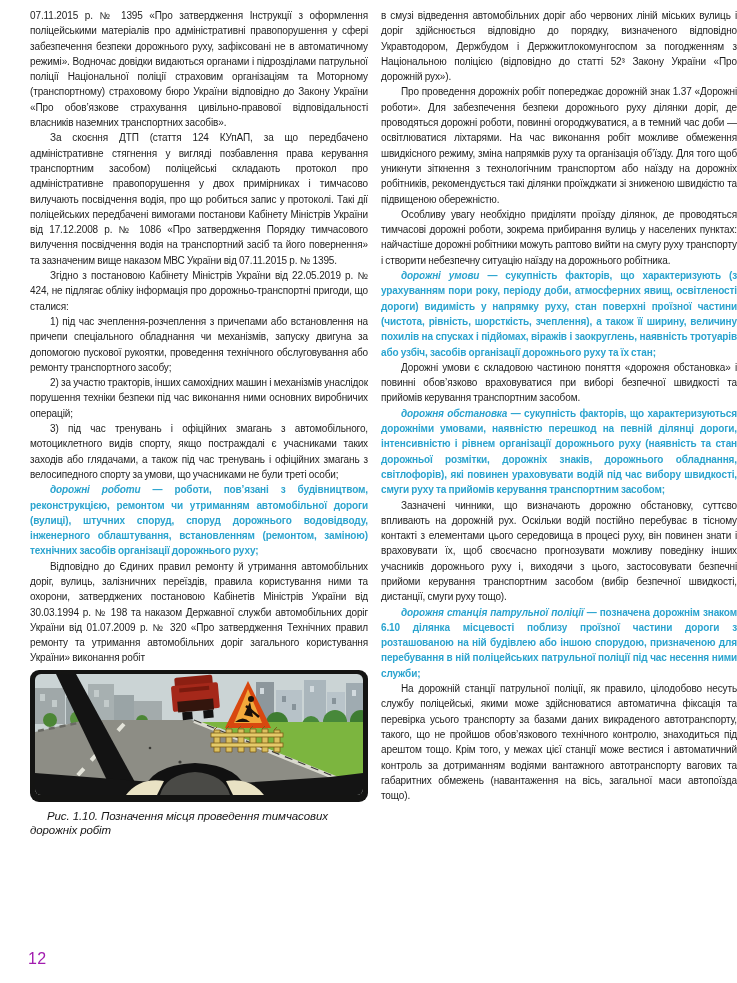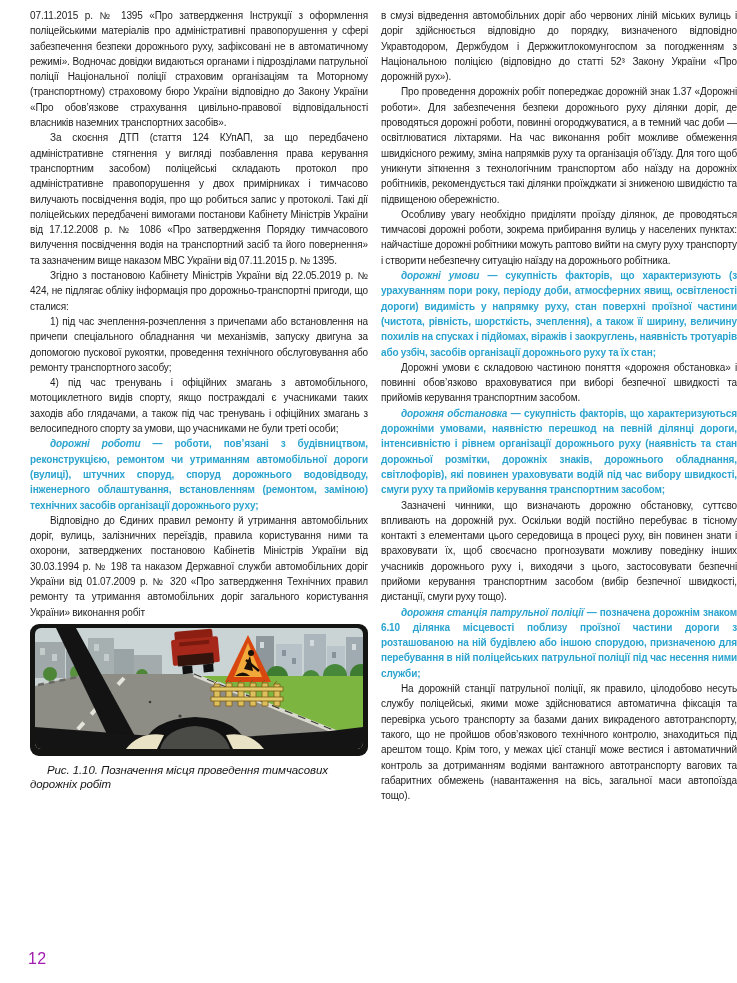--- a/index.html
+++ b/index.html
@@ -57,21 +57,22 @@
 <body>
 
 <div class="page">
   <div class="columns">
 
     <div class="col-left">
       <p class="para">07.11.2015 р. № 1395 «Про затвердження Інструкції з оформлення поліцейськими матеріалів про адміністративні правопорушення у сфері забезпечення безпеки дорожнього руху, зафіксовані не в автоматичному режимі». Водночас довідки видаються органами і підрозділами патрульної поліції Національної поліції страховим організаціям та Моторному (транспортному) страховому бюро України відповідно до Закону України «Про обов’язкове страхування цивільно-правової відповідальності власників наземних транспортних засобів».</p>
       <p class="para indent">За скоєння ДТП (стаття 124 КУпАП, за що передбачено адміністративне стягнення у вигляді позбавлення права керування транспортним засобом) поліцейські складають протокол про адміністративне правопорушення у двох примірниках і тимчасово вилучають посвідчення водія, про що робиться запис у протоколі. Такі дії поліцейських передбачені вимогами постанови Кабінету Міністрів України від 17.12.2008 р. № 1086 «Про затвердження Порядку тимчасового вилучення посвідчення водія на транспортний засіб та його повернення» та зазначеним вище наказом МВС України від 07.11.2015 р. № 1395.</p>
       <p class="para indent">Згідно з постановою Кабінету Міністрів України від 22.05.2019 р. № 424, не підлягає обліку інформація про дорожньо-транспортні пригоди, що сталися:</p>
       <p class="para indent">1) під час зчеплення-розчеплення з причепами або встановлення на причепи спеціального обладнання чи механізмів, запуску двигуна за допомогою пускової рукоятки, проведення технічного обслуговування або ремонту транспортного засобу;</p>
-      <p class="para indent">4) під час тренувань і офіційних змагань з автомобільного, мотоциклетного видів спорту, якщо постраждалі є учасниками таких заходів або глядачами, а також під час тренувань і офіційних змагань з велосипедного спорту за умови, що учасниками не були треті особи;</p>
+      <p class="para indent">2) за участю тракторів, інших самохідних машин і механізмів унаслідок порушення техніки безпеки під час виконання ними основних виробничих операцій;</p>
+      <p class="para indent">3) під час тренувань і офіційних змагань з автомобільного, мотоциклетного видів спорту, якщо постраждалі є учасниками таких заходів або глядачами, а також під час тренувань і офіційних змагань з велосипедного спорту за умови, що учасниками не були треті особи;</p>
       <p class="para def"><span class="term">дорожні роботи</span><span> — роботи, пов’язані з будівництвом, реконструкцією, ремонтом чи утриманням автомобільної дороги (вулиці), штучних споруд, споруд дорожнього водовідводу, інженерного облаштування, встановленням (ремонтом, заміною) технічних засобів організації дорожнього руху;</span></p>
       <p class="para indent">Відповідно до Єдиних правил ремонту й утримання автомобільних доріг, вулиць, залізничних переїздів, правила користування ними та охорони, затверджених постановою Кабінетів Міністрів України від 30.03.1994 р. № 198 та наказом Державної служби автомобільних доріг України від 01.07.2009 р. № 320 «Про затвердження Технічних правил ремонту та утримання автомобільних доріг загального користування України» виконання робіт</p>
 
       <div class="figure-wrap">
         <svg viewBox="0 0 338 132" width="338" height="132">
           <defs>
             <clipPath id="view">
                 <rect x="5" y="4" width="328" height="121" rx="6"></rect>
               </clipPath>
           </defs>

